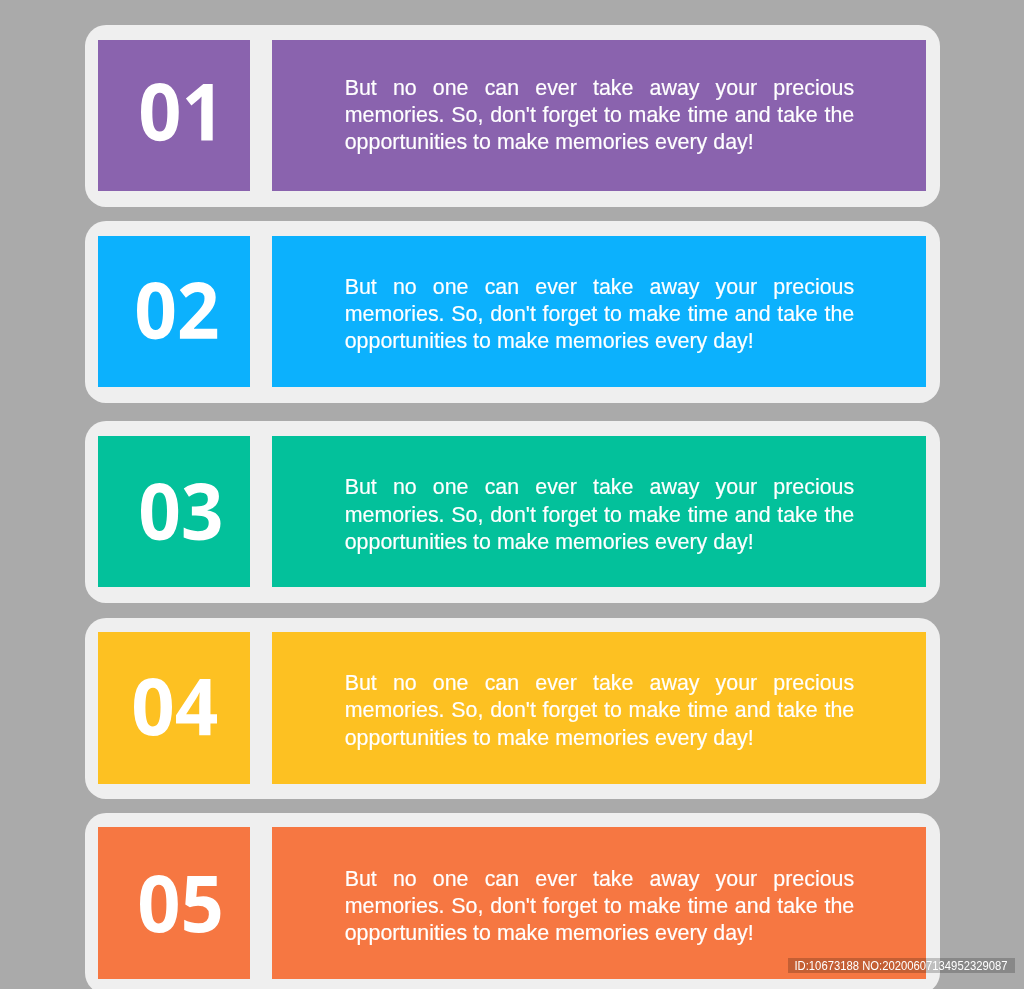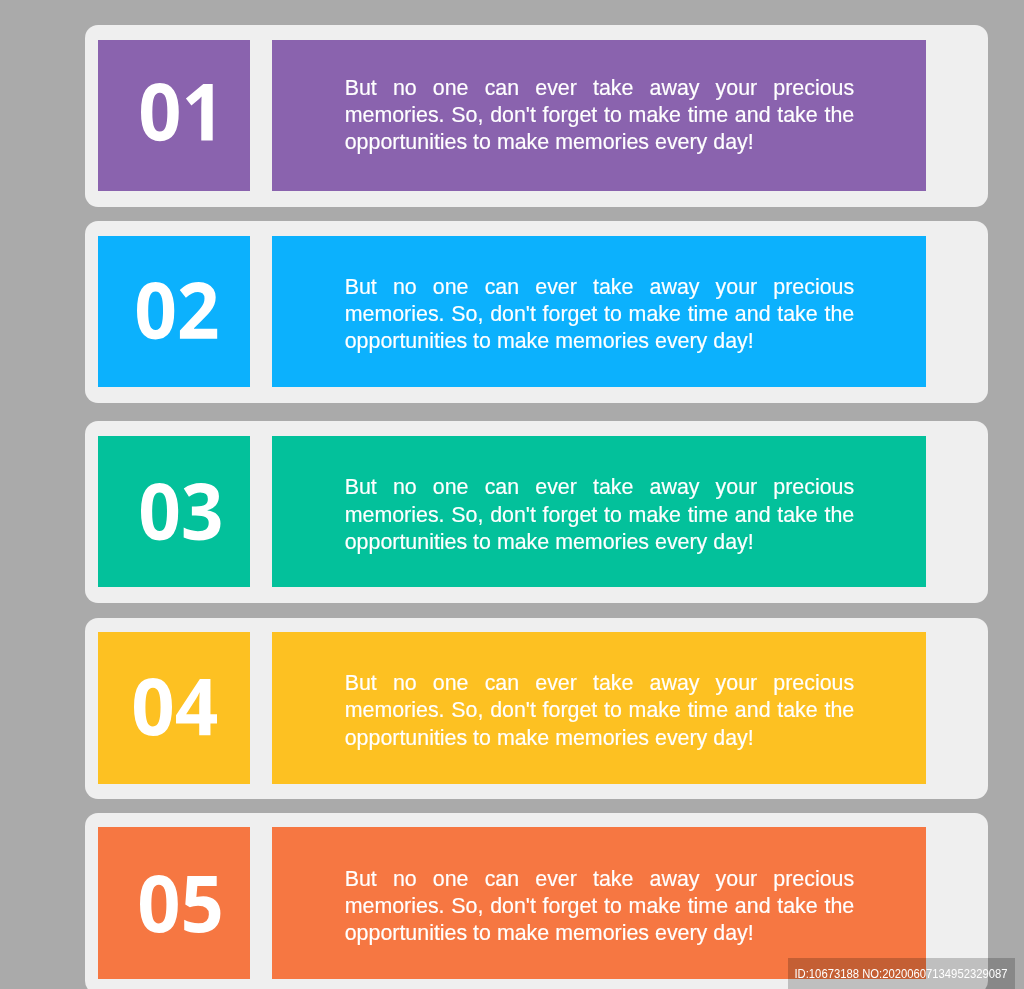--- a/index.html
+++ b/index.html
@@ -1,40 +1,40 @@
 <!DOCTYPE html>
 <html><head>
 <meta charset="utf-8">
 <title>Numbered Steps Infographic</title>
 <style>
   html,body{margin:0;padding:0;}
   body{width:1024px;height:989px;overflow:hidden;background:#AAAAAA;
        font-family:"Liberation Sans",sans-serif;-webkit-font-smoothing:antialiased;}
   .stage{position:relative;width:1024px;height:989px;overflow:hidden;}
   .card{position:absolute;left:85px;width:854.5px;height:181.5px;
-        border-radius:13px;padding-left:48px;}
+        border-radius:21px;}
   .num-box{position:absolute;left:13.2px;width:151.9px;height:151.3px;}
   .num-glyph{position:absolute;display:block;overflow:visible;}
   .num-glyph path{fill:#FFFFFF;}
   .num-text{position:absolute;width:1px;height:1px;overflow:hidden;clip:rect(0 0 0 0);
             white-space:nowrap;color:transparent;}
   .body-box{position:absolute;left:187.4px;width:653.8px;height:151.3px;}
   .body-text{position:absolute;left:72.3px;width:509.5px;margin:0;
              color:#FFFFFF;font-size:21.4px;line-height:27.25px;
              text-align:justify;text-align-last:left;-webkit-text-stroke:0.18px #FFFFFF;}
   .wm{position:absolute;left:14.3px;top:953.4px;white-space:nowrap;}
   .wm span{color:#FFFFFF;font-weight:bold;font-style:italic;vertical-align:baseline;}
   .wm-cn{font-family:"DejaVu Sans",sans-serif;font-size:24.5px;letter-spacing:2.5px;
          text-shadow:1.2px 1.2px 0 #7d7d7d,-1.2px 1.2px 0 #7d7d7d,1.2px -1.2px 0 #7d7d7d,
                      -1.2px -1.2px 0 #7d7d7d,0 1.4px 0 #7d7d7d,0 -1.4px 0 #7d7d7d,
                      1.4px 0 0 #7d7d7d,-1.4px 0 0 #7d7d7d;}
   .wm-url{font-size:19.6px;display:inline-block;margin-left:2.5px;
           transform:scaleX(0.917) translateY(-1px);transform-origin:left bottom;
           text-shadow:1px 1px 0 #b9b9b9,-1px 1px 0 #b9b9b9,1px -1px 0 #b9b9b9,-1px -1px 0 #b9b9b9;}
-  .idband{position:absolute;left:788.3px;top:958.4px;width:226.3px;height:31px;
+  .idband{position:absolute;left:788.3px;top:958.4px;width:226.3px;height:15px;
           background:rgba(0,0,0,0.2);text-align:right;}
   .idtext{position:absolute;left:50%;top:50%;transform:translate(-50%,-50%) scaleX(0.895);
           color:#FFFFFF;font-size:12.6px;line-height:1;white-space:nowrap;}
 </style>
 </head>
 <body style="background: rgb(170, 170, 170);">
 
 <div class="stage" style="background: rgb(170, 170, 170);">
   <div class="card" style="top: 25.3px; background: rgb(239, 239, 239);">
     <div class="num-box" style="top: 14.6px; background: rgb(138, 99, 174);">

